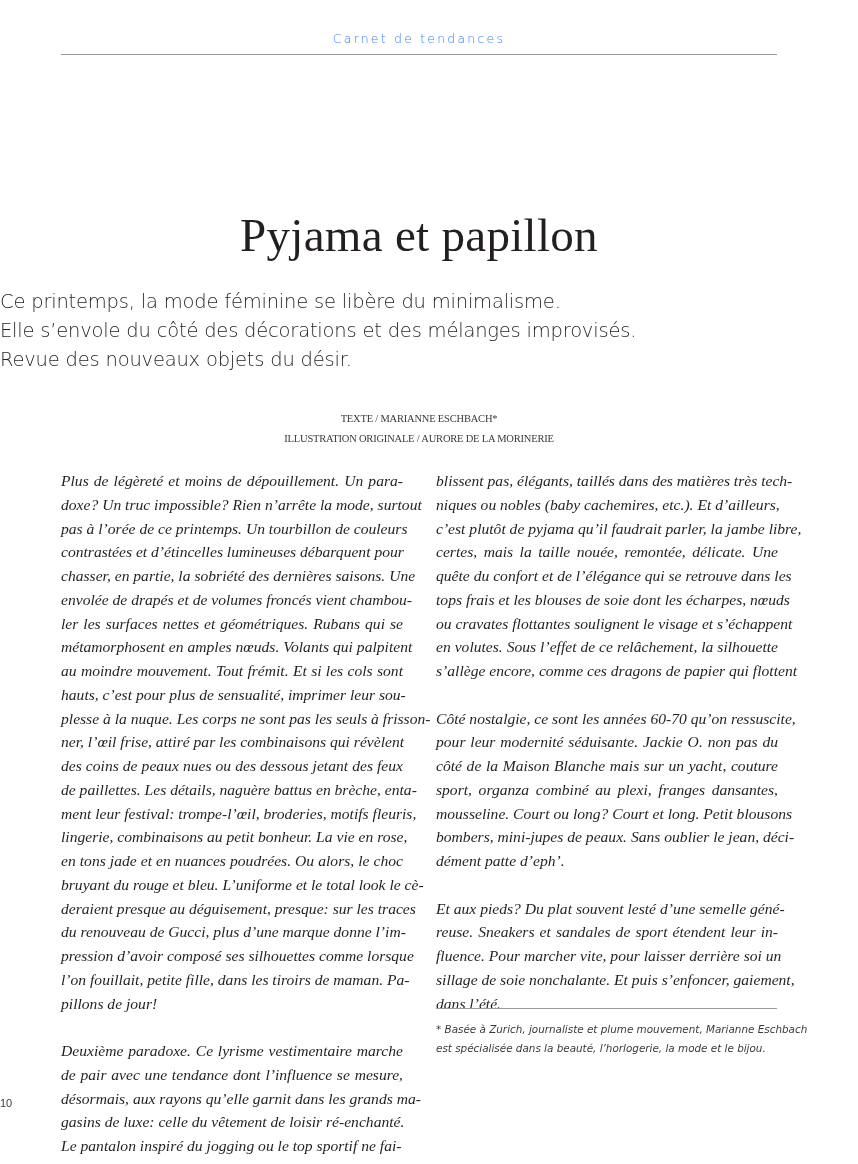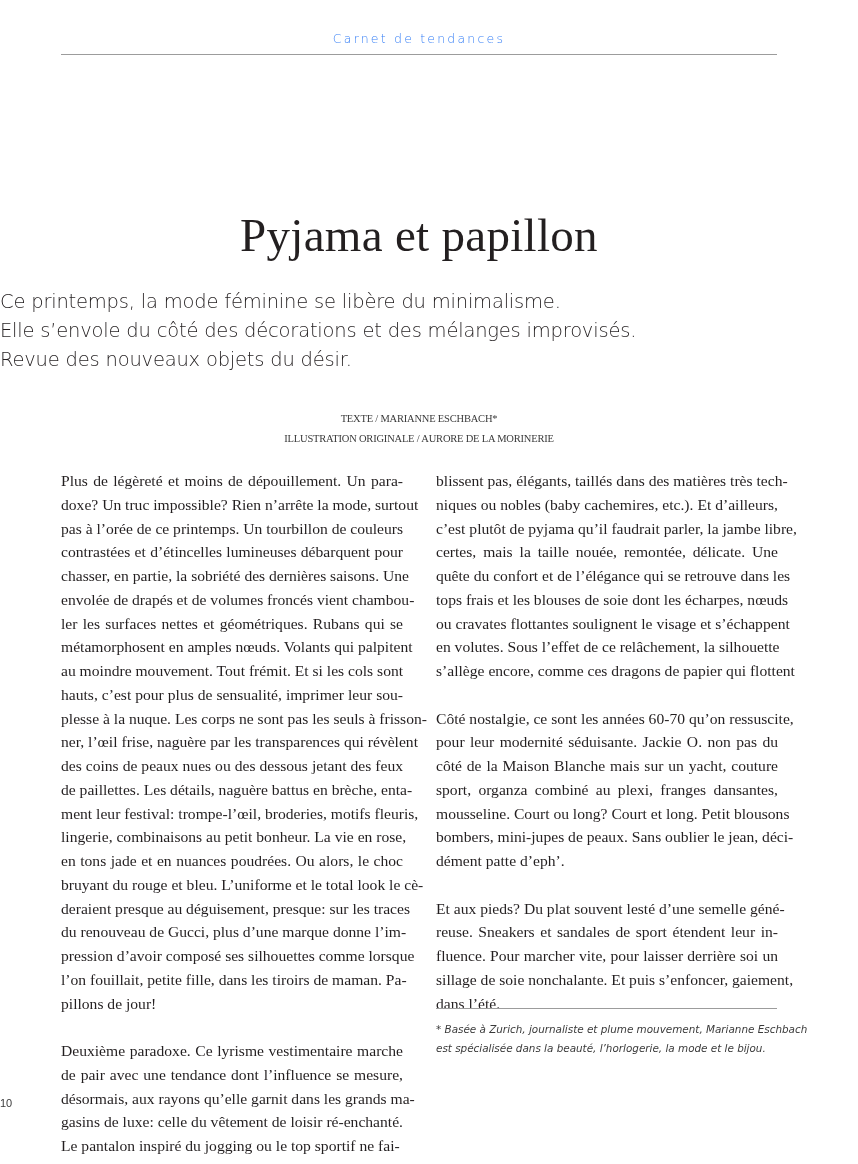--- a/index.html
+++ b/index.html
@@ -29,21 +29,21 @@
     font-family: Liberation Serif, serif; font-size: 10.5px; line-height: 20px;
     color: #3a3a3a; letter-spacing: -0.2px; margin-top: 8px;
   }
   .column {
     position: absolute; top: 469px; width: 342px;
     font-family: "Liberation Serif", serif; font-size: 15.6px; line-height: 23.75px;
     color: #231f20; text-align: justify; hyphens: manual;
   }
   .col-left { left: 61px; }
   .col-right { left: 436px; }
-  .column p { margin: 0 0 23.75px 0; }
+  .column p { margin: 0 0 23.75px 0; font-style: italic; }
   .column .line { display: block; text-align: justify; text-align-last: justify; white-space: nowrap; height: 23.75px; }
   .column .line.last { text-align-last: left; }
   .footnote-rule {
     position: absolute; top: 1008px; left: 436px; width: 341px; height: 0;
     border-top: 1.5px solid #9c9c9c;
   }
   .footnote {
     position: absolute; top: 1020px; left: 436px; width: 345px;
     font-family: "DejaVu Sans", sans-serif; font-style: italic; font-size: 10.4px; line-height: 18.5px;
     color: #3a3a3a; font-weight: 300;
@@ -79,21 +79,21 @@
       <span class="line">doxe? Un truc impossible? Rien n’arrête la mode, surtout</span>
       <span class="line">pas à l’orée de ce printemps. Un tourbillon de couleurs</span>
       <span class="line">contrastées et d’étincelles lumineuses débarquent pour</span>
       <span class="line">chasser, en partie, la sobriété des dernières saisons. Une</span>
       <span class="line">envolée de drapés et de volumes froncés vient chambou-</span>
       <span class="line">ler les surfaces nettes et géométriques. Rubans qui se</span>
       <span class="line">métamorphosent en amples nœuds. Volants qui palpitent</span>
       <span class="line">au moindre mouvement. Tout frémit. Et si les cols sont</span>
       <span class="line">hauts, c’est pour plus de sensualité, imprimer leur sou-</span>
       <span class="line">plesse à la nuque. Les corps ne sont pas les seuls à frisson-</span>
-      <span class="line">ner, l’œil frise, naguère par les transparences qui révèlent</span>
+      <span class="line">ner, l’œil frise, attiré par les combinaisons qui révèlent</span>
       <span class="line">des coins de peaux nues ou des dessous jetant des feux</span>
       <span class="line">de paillettes. Les détails, naguère battus en brèche, enta-</span>
       <span class="line">ment leur festival: trompe-l’œil, broderies, motifs fleuris,</span>
       <span class="line">lingerie, combinaisons au petit bonheur. La vie en rose,</span>
       <span class="line">en tons jade et en nuances poudrées. Ou alors, le choc</span>
       <span class="line">bruyant du rouge et bleu. L’uniforme et le total look le cè-</span>
       <span class="line">deraient presque au déguisement, presque: sur les traces</span>
       <span class="line">du renouveau de Gucci, plus d’une marque donne l’im-</span>
       <span class="line">pression d’avoir composé ses silhouettes comme lorsque</span>
       <span class="line">l’on fouillait, petite fille, dans les tiroirs de maman. Pa-</span>

